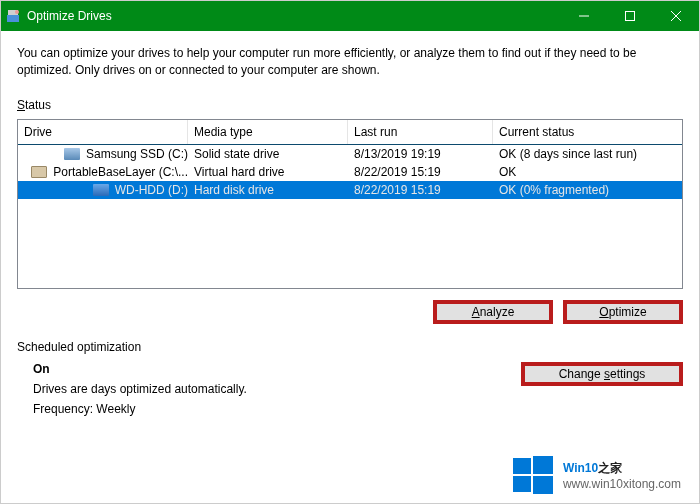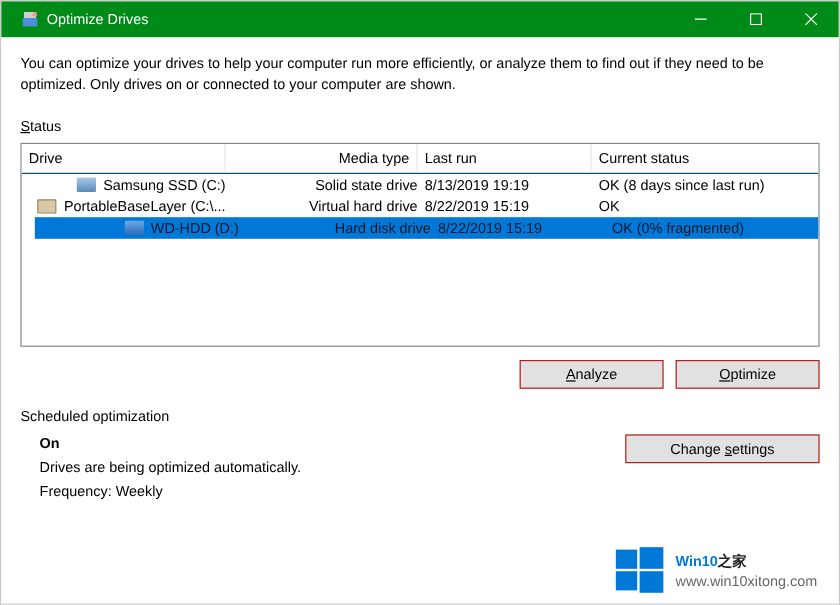--- a/index.html
+++ b/index.html
@@ -1,49 +1,49 @@
 <!DOCTYPE html>
 <html><head>
   <meta charset="utf-8">
   <style>
     * { box-sizing: border-box; margin: 0; padding: 0; font-family: 'Segoe UI', Tahoma, sans-serif; }
     body { width: 700px; height: 504px; background: #fff; position: relative; border: 1px solid #ccc; }
     
-    .titlebar { height: 30px; background: #008a17; color: #fff; display: flex; align-items: center; padding: 0 0 0 16px; }
+    .titlebar { height: 30px; background: #008a17; color: #fff; display: flex; align-items: center; padding: 0 0 0 4px; }
     .titlebar .icon { width: 16px; height: 16px; margin-right: 6px; }
     .titlebar .title { font-size: 12px; flex: 1; }
     .titlebar .btns { display: flex; }
     .titlebar .btn { width: 46px; height: 30px; display: flex; align-items: center; justify-content: center; cursor: pointer; }
     .titlebar .btn svg { width: 10px; height: 10px; }
     
     .content { padding: 14px 16px 0 16px; font-size: 12px; color: #000; }
     .intro { line-height: 1.45; max-width: 640px; }
     
     .section-label { margin-top: 18px; font-size: 12px; }
     .section-label span.u { text-decoration: underline; }
     
     .list { margin-top: 7px; border: 1px solid #828790; background: #fff; height: 170px; overflow-y: auto; }
     .list-header { display: flex; background: #fff; border-bottom: 1px solid #0c4a6e; }
     .list-header div { padding: 5px 6px; font-size: 12px; font-weight: normal; border-right: 1px solid #e5e5e5; }
     .col-drive { width: 170px; }
-    .col-media { width: 160px; text-align: right; }
+    .col-media { width: 160px; }
     .col-last { width: 145px; }
     .col-status { flex: 1; border-right: none !important; }
     
     .list-row { display: flex; padding: 2px 0; align-items: center; font-size: 12px; }
-    .list-row.selected { background: #0078d7; color: #0f172a; margin-left: 11px; }
+    .list-row.selected { background: #0078d7; color: #e5e5e5; }
     .list-row .col-drive { display: flex; align-items: center; padding-left: 4px; justify-content: flex-end; }
     .list-row .col-media, .list-row .col-last, .list-row .col-status { padding-left: 6px; }
     .drive-icon { width: 16px; height: 12px; margin-right: 6px; display: inline-block; }
     .ssd-icon { background: linear-gradient(#a8c8e8,#5a8ab8); border-radius: 1px; }
     .vhd-icon { background: #d8c8a8; border: 1px solid #998866; border-radius: 1px; }
     .hdd-icon { background: linear-gradient(#6aa8e8,#2a6ab8); border-radius: 1px; }
     
     .btn-row { display: flex; justify-content: flex-end; gap: 10px; margin-top: 11px; }
-    .winbtn { width: 120px; height: 24px; border: 1px solid #b91c1c; background: #e1e1e1; font-size: 12px; cursor: pointer; }
+    .winbtn { width: 120px; height: 24px; border: 4px solid #b91c1c; background: #e1e1e1; font-size: 12px; cursor: pointer; }
     .winbtn span.u { text-decoration: underline; }
     
     .sched { margin-top: 16px; }
     .sched-body { display: flex; margin-top: 8px; }
     .sched-info { flex: 1; padding-left: 16px; font-size: 12px; }
     .sched-on { font-weight: bold; margin-bottom: 6px; }
     .sched-desc { margin-bottom: 6px; }
     
     .watermark { position: absolute; right: 18px; bottom: 8px; display: flex; align-items: center; gap: 10px; }
     .winlogo { width: 40px; height: 40px; }
@@ -131,21 +131,21 @@
   <div class="btn-row">
     <button class="winbtn"><span></span><span class="u">A</span><span>nalyze</span></button>
     <button class="winbtn"><span></span><span class="u">O</span><span>ptimize</span></button>
   </div>
 
   <div class="sched">
     <div>Scheduled optimization</div>
     <div class="sched-body">
       <div class="sched-info">
         <div class="sched-on">On</div>
-        <div class="sched-desc">Drives are being optimized automatically.</div>
+        <div class="sched-desc">Drives are days optimized automatically.</div>
         <div>Frequency: Weekly</div>
       </div>
       <div>
         <button class="winbtn" style="width:162px"><span>Change </span><span class="u">s</span><span>ettings</span></button>
       </div>
     </div>
   </div>
 </div>
 
 <div class="watermark">

